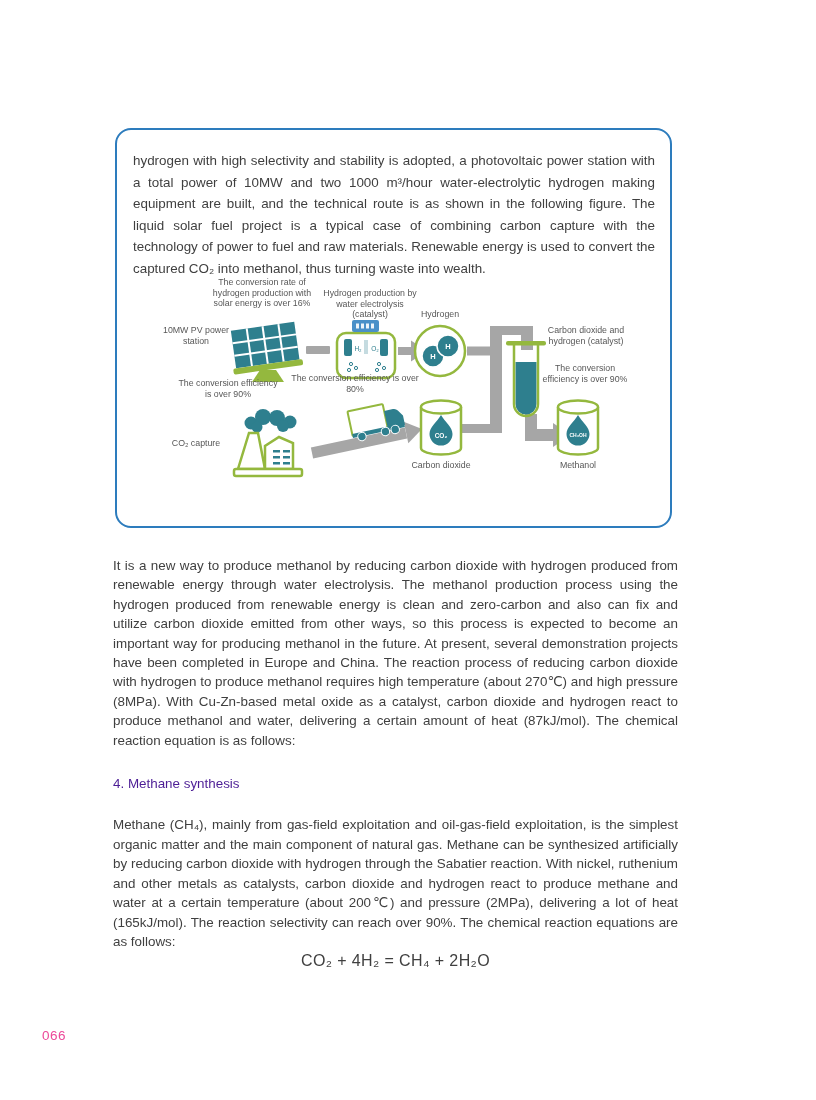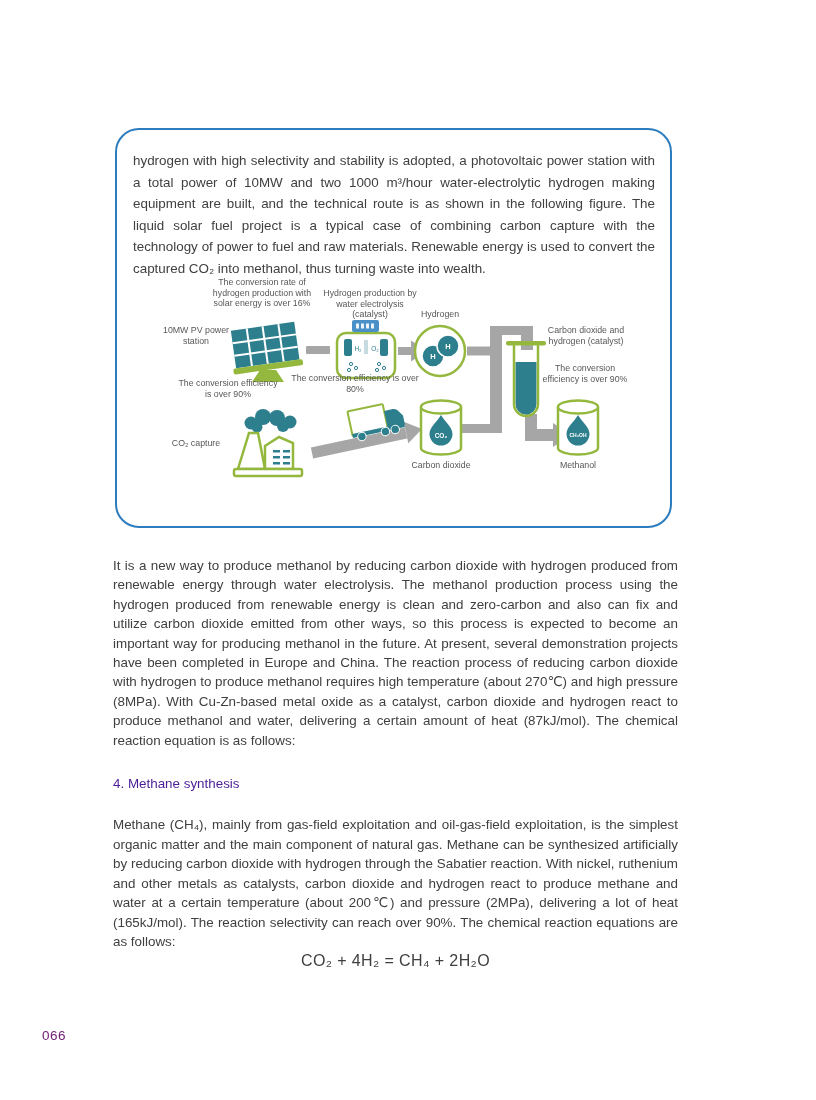--- a/index.html
+++ b/index.html
@@ -2,21 +2,21 @@
 <html><head>
 <meta charset="utf-8">
 <style>
   * { margin:0; padding:0; box-sizing:border-box; }
   html,body { background:#ffffff; }
   body { font-family:"Liberation Sans","DejaVu Sans",sans-serif; }
   .page { position:relative; width:816px; height:1100px; background:#ffffff; overflow:hidden; }
 
   
   .callout-box { position:absolute; left:115px; top:128px; width:557px; height:400px;
-                 border:2px solid #2d7cbd; border-radius:24px; background:#fff; }
+                 border:2px solid #2d7cbd; border-radius:16px; background:#fff; }
   .box-paragraph { padding:20px 15px 0 16px; font-size:13.4px; line-height:21.6px;
                    text-align:justify; color:#3f3f3f; }
 
   
   .diagram { position:absolute; left:13px; top:146px; width:545px; height:212px; }
   .diagram svg { position:absolute; left:0; top:0; }
   .dlabel { position:absolute; font-size:8.8px; line-height:10.6px; color:#575757; text-align:center; }
 
   .caption { position:absolute; left:0; right:0; top:360px; text-align:center;
              font-size:13.2px; font-weight:bold; color:#1b75bb; }
@@ -25,21 +25,21 @@
   
   .content { position:absolute; left:113px; top:556px; width:565px; color:#3f3f3f;
              font-size:13.4px; line-height:19.4px; }
   .content p { text-align:justify; }
   .para1 { margin-bottom:24px; }
   .heading { margin-bottom:22px; font-weight:normal; font-size:13.4px; color:#4c1d95; }
   .para2 { }
   .equation { text-align:center; font-size:16px; letter-spacing:0.4px; color:#3f3f3f; }
 
   .page-number { position:absolute; left:42px; top:1028px; font-size:13.5px;
-                 color:#701a75; letter-spacing:0.5px; }
+                 color:#ec4899; letter-spacing:0.5px; }
 </style>
 </head>
 <body>
 
 <div class="page">
 
   <div class="callout-box">
     <div class="box-paragraph">hydrogen with high selectivity and stability is adopted, a photovoltaic power station with a total power of 10MW and two 1000 m³/hour water-electrolytic hydrogen making equipment are built, and the technical route is as shown in the following figure. The liquid solar fuel project is a typical case of combining carbon capture with the technology of power to fuel and raw materials. Renewable energy is used to convert the captured CO₂ into methanol, thus turning waste into wealth.</div>
 
     <div class="diagram">

